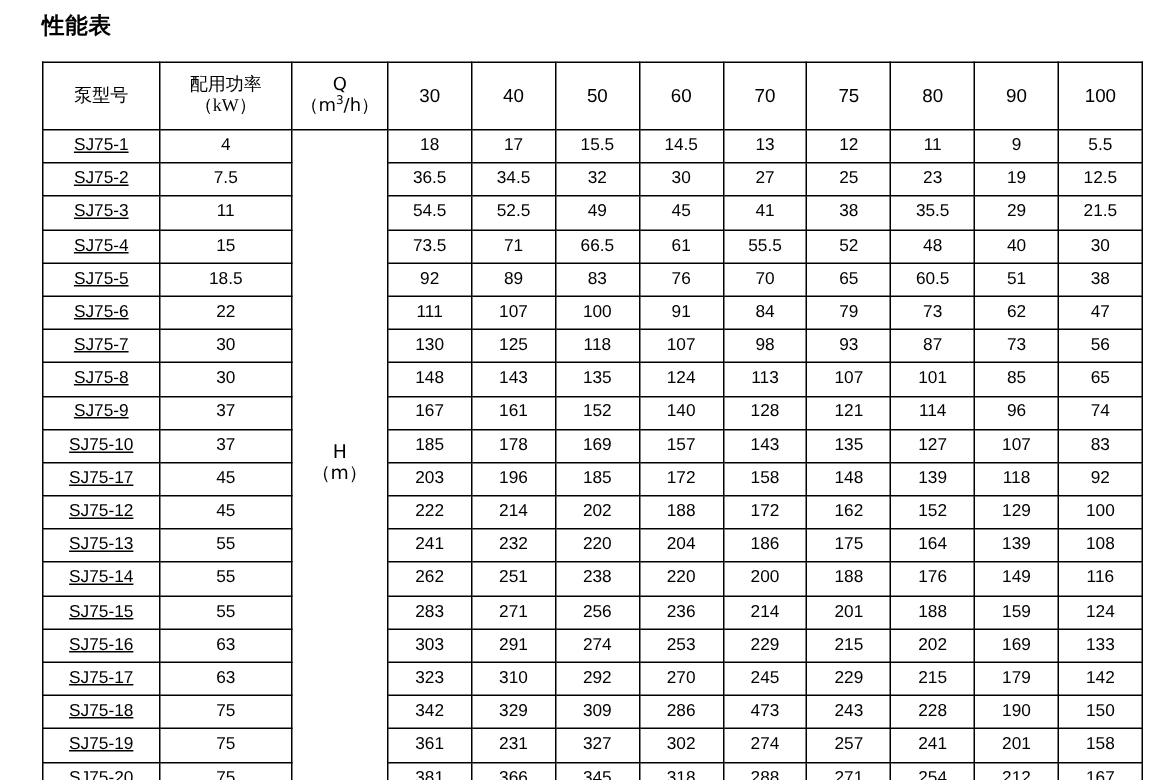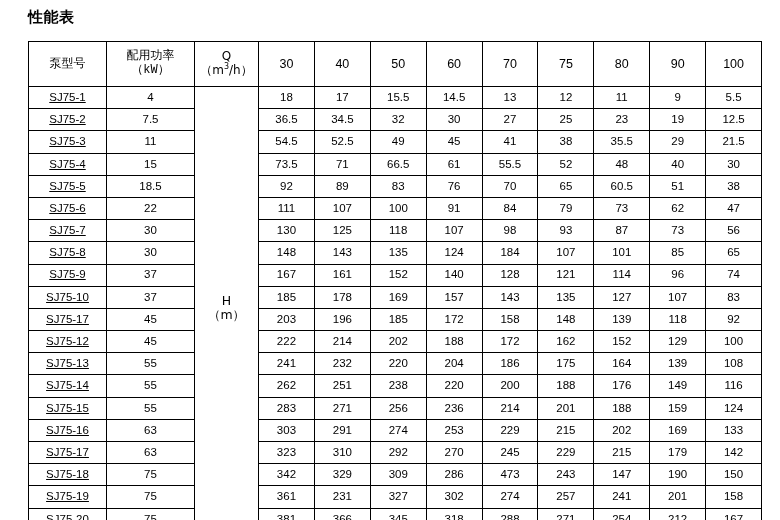--- a/index.html
+++ b/index.html
@@ -53,21 +53,21 @@
   
   .hdr-model, .hdr-power, .hdr-q {
     font-size: 12px;
   }
   .hdr-model {
     text-align: left;
     padding-left: 7px;
     font-family: Liberation Serif, serif;
   }
   .hdr-power {
-    font-family: Liberation Mono, monospace;
+    font-family: Liberation Serif, serif;
     line-height: 1.35;
   }
   .hdr-q {
     line-height: 1.3;
     font-family: "DejaVu Sans", sans-serif;
   }
   .hdr-flow {
     font-size: 12.5px;
   }
   .col-model {
@@ -229,21 +229,21 @@
             <td>73</td>
             <td>56</td>
           </tr>
           <tr>
             <td class="col-model">SJ75-8</td>
             <td>30</td>
             <td>148</td>
             <td>143</td>
             <td>135</td>
             <td>124</td>
-            <td>184</td>
+            <td>113</td>
             <td>107</td>
             <td>101</td>
             <td>85</td>
             <td>65</td>
           </tr>
           <tr>
             <td class="col-model">SJ75-9</td>
             <td>37</td>
             <td>167</td>
             <td>161</td>
@@ -361,21 +361,21 @@
           </tr>
           <tr>
             <td class="col-model">SJ75-18</td>
             <td>75</td>
             <td>342</td>
             <td>329</td>
             <td>309</td>
             <td>286</td>
             <td>473</td>
             <td>243</td>
-            <td>147</td>
+            <td>228</td>
             <td>190</td>
             <td>150</td>
           </tr>
           <tr>
             <td class="col-model">SJ75-19</td>
             <td>75</td>
             <td>361</td>
             <td>231</td>
             <td>327</td>
             <td>302</td>

